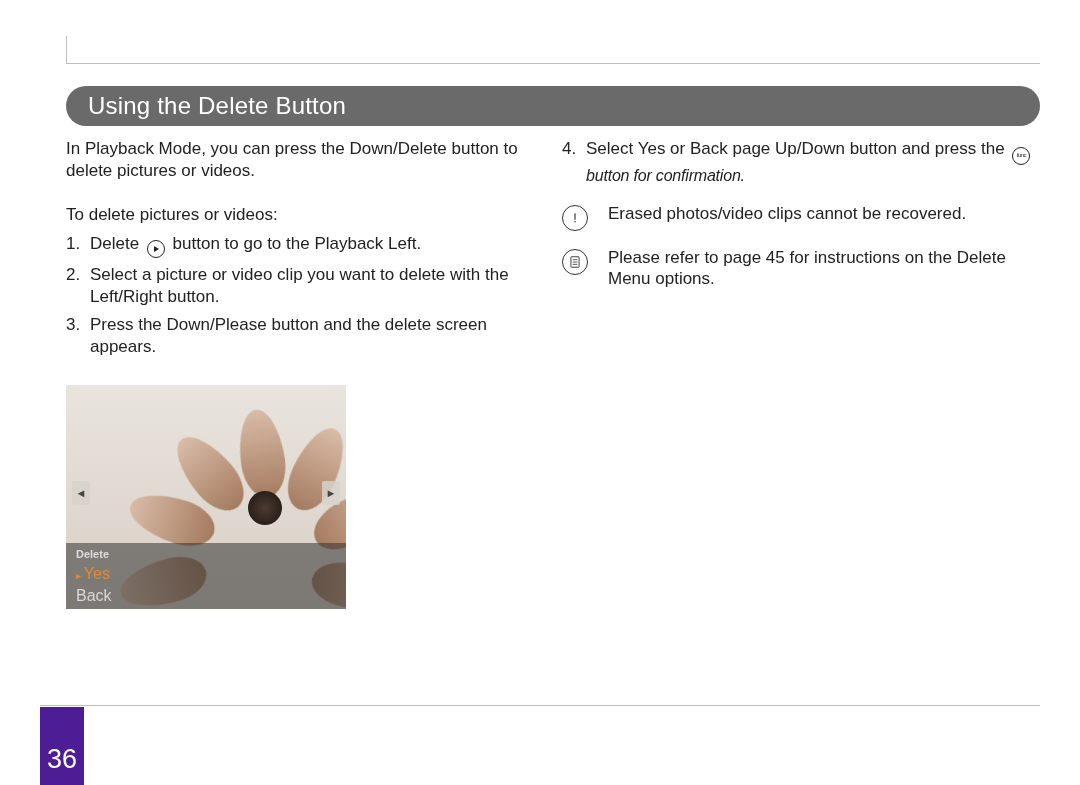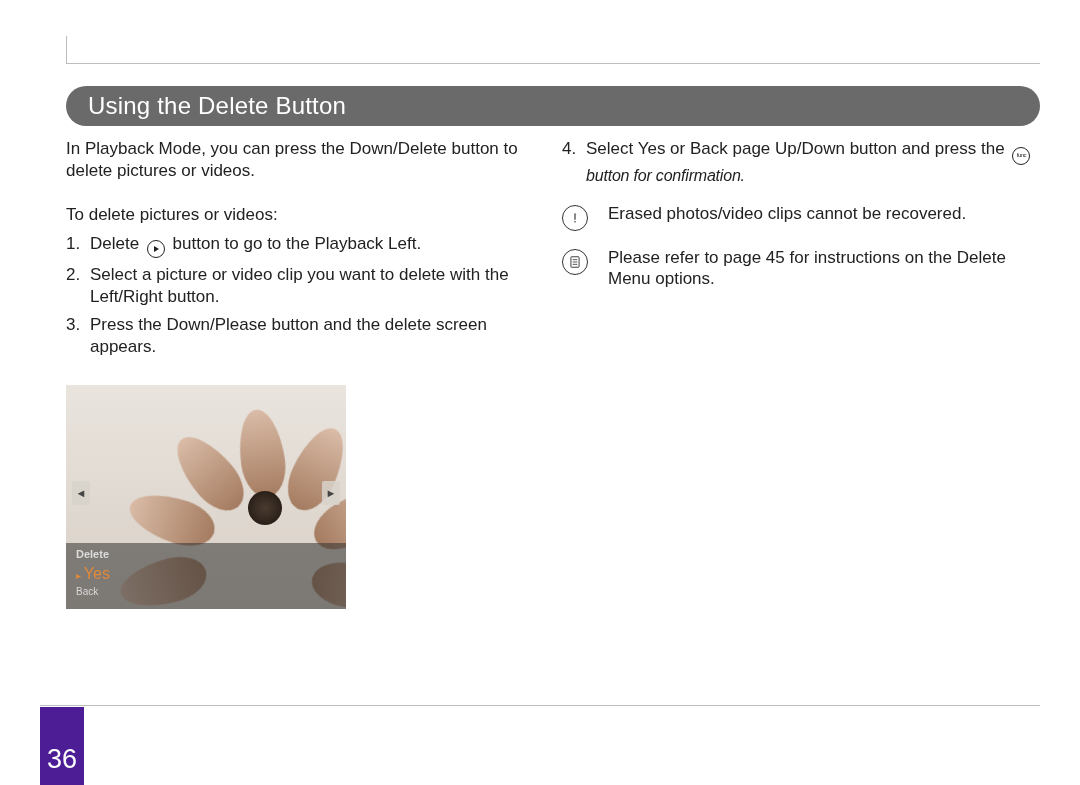--- a/index.html
+++ b/index.html
@@ -120,21 +120,21 @@
       background: rgba(50,50,50,0.55);
       color:#e4e4e4;
       padding: 4px 10px;
       font-size: 13px;
       filter: blur(0.4px);
       line-height: 1.4;
     }
     .screenshot .menu-strip .mtitle{ color:#dcdcdc; font-size:11px;font-weight:bold; }
     .screenshot .menu-strip .msel{ color:#e08a3a; font-size:16px; }
     .screenshot .menu-strip .msel::before{ content:"▸ "; color:#e08a3a; font-size:10px; }
-    .screenshot .menu-strip .mopt{ color:#d8d8d8; font-size:10px; }
+    .screenshot .menu-strip .mopt{ color:#d8d8d8; font-size:16px; }
     .italic-small { font-style: italic; font-size: 16px; letter-spacing: -0.2px; }
     .note-row { display: flex; margin-top: 16px; gap: 20px; justify-content: center; }
     .note-icon {
       flex: 0 0 26px; height: 26px;
       border: 1.8px solid #333; border-radius: 50%;
       display: flex; align-items: center; justify-content: center;
       margin-top: 2px;
     }
     .note-icon svg { width: 14px; height: 14px; }
     .note-text { flex: 1; }

